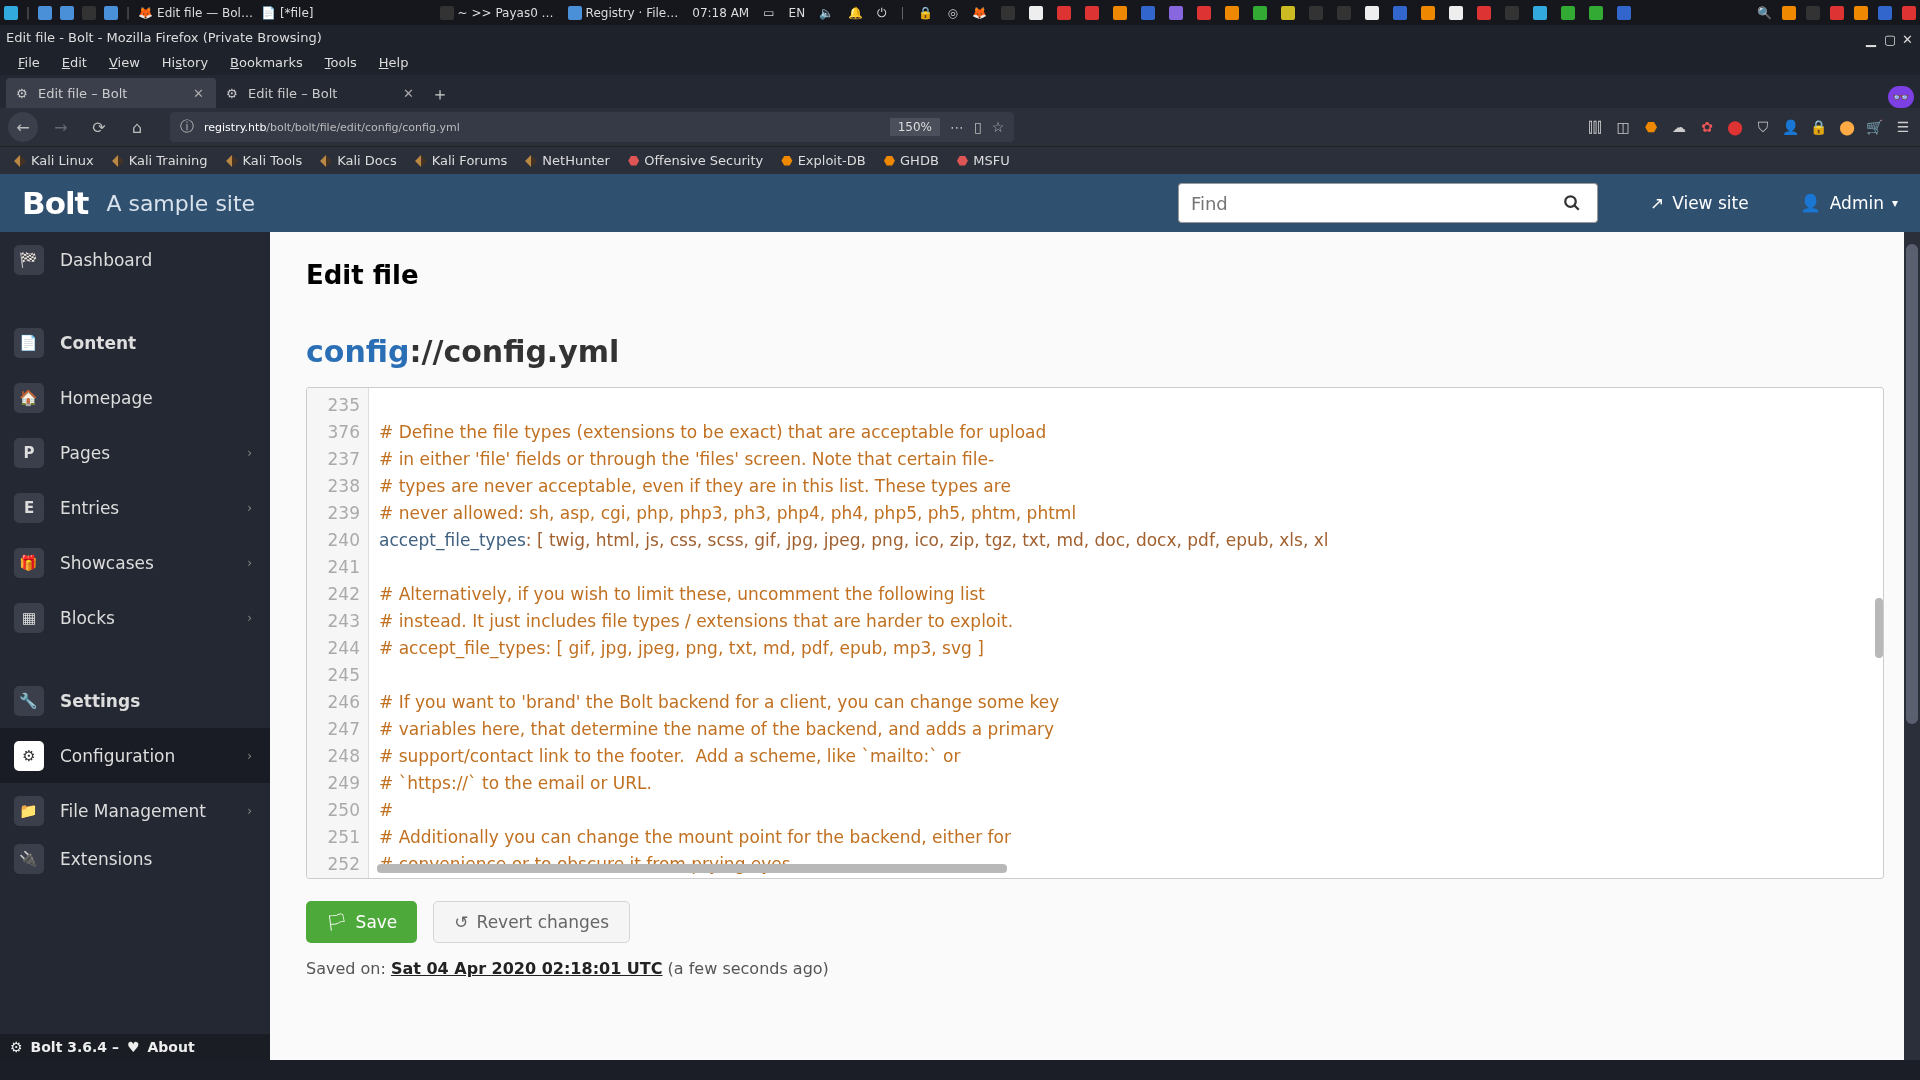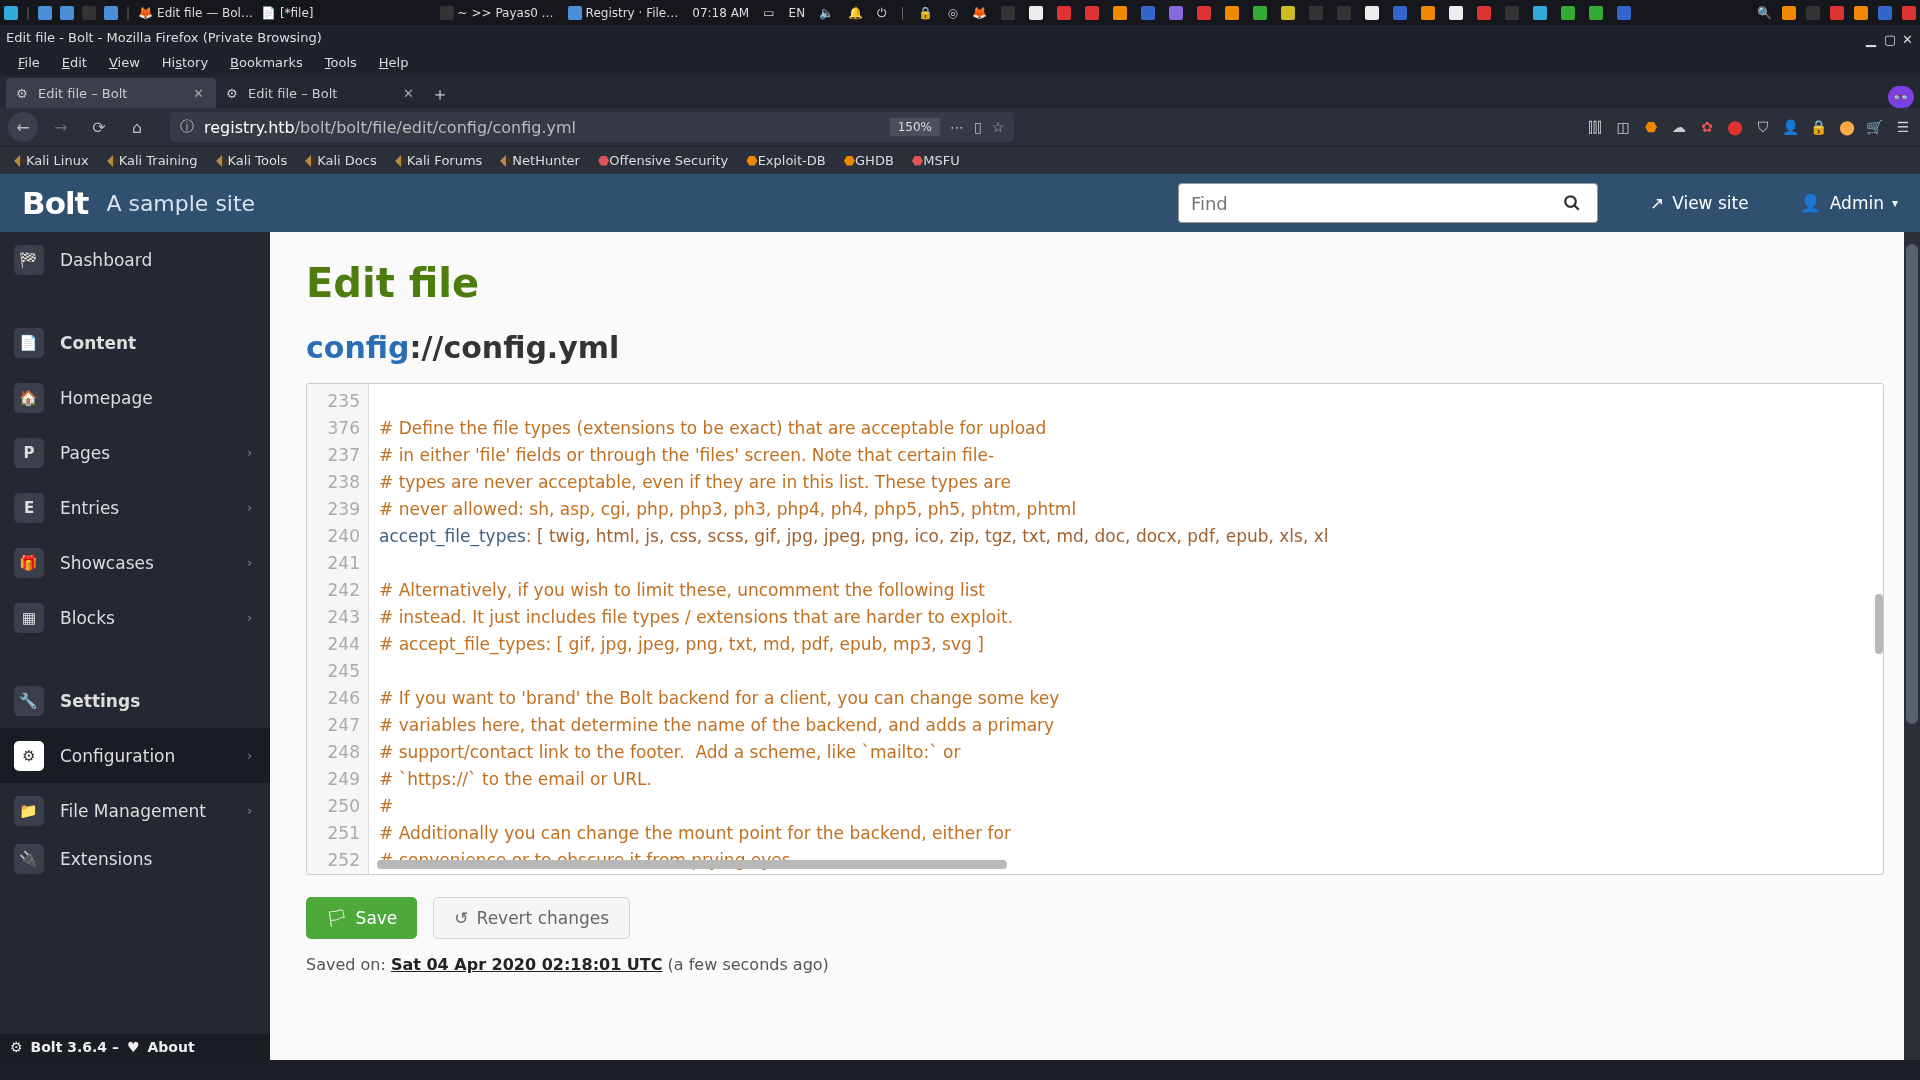--- a/index.html
+++ b/index.html
@@ -37,29 +37,29 @@
 .tab.active { background:#3a3f4b; }
 .tab .tabicon { width:14px; height:14px; display:inline-block; }
 .tab .close { margin-left:auto; color:#aaa; padding:0 2px; }
 .newtab { width:28px; height:28px; display:flex; align-items:center; justify-content:center; color:#ccc; font-size:18px; }
 .incognito { margin-left:auto; width:26px; height:22px; background:#7b3fe4; border-radius:11px; display:flex; align-items:center; justify-content:center; font-size:14px; }
 
 .navbar { height:38px; background:#2a2f3a; display:flex; align-items:center; gap:8px; padding:0 8px; }
 .navbtn { width:30px; height:30px; border-radius:15px; display:flex; align-items:center; justify-content:center; color:#bbb; font-size:16px; }
 .navbtn.back { background:#3a3f4b; }
 .urlbar { flex:0.64; height:30px; background:#353a46; border-radius:4px; display:flex; align-items:center; padding:0 10px; gap:10px; margin:0 100px 0 10px; }
-.urlbar .urltext { color:#bbb; font-size:16px; white-space:nowrap; overflow:hidden; }
+.urlbar .urltext { color:#bbb; font-size:11px; white-space:nowrap; overflow:hidden; }
 .urlbar .urltext .host { color:#fff; }
 .urlbar .zoom { margin-left:auto; background:#4a4f5b; padding:2px 8px; border-radius:1px; font-size:12px; }
 .urlbar .uricon { color:#bbb; }
 .right-icons { display:flex; gap:10px; margin-left:auto; align-items:center; }
 .right-icons .ic { width:18px; height:18px; display:inline-flex; align-items:center; justify-content:center; color:#ccc; font-size:14px; }
 
 .bookmarkbar { height:28px; background:#2a2f3a; display:flex; align-items:center; gap:18px; padding:0 14px; font-size:13px; border-top:1px solid #222; }
-.bookmarkbar .bm { display:flex; align-items:center; color:#ddd; }
+.bookmarkbar .bm { display:flex; align-items:center; gap:5px; color:#ddd; }
 .bookmarkbar .drag { width:12px; height:12px; background:linear-gradient(45deg,#b84 50%,#432 50%); display:inline-block; transform:rotate(45deg) scale(0.7); }
 
 
 .viewport { height:886px; background:#f5f5f5; position:relative; display:flex; flex-direction:column; }
 .bolt-header { height:58px; background:#305070; display:flex; align-items:center; padding:17px 22px; color:#fff; gap:18px; }
 .bolt-header .brand { font-size:31px; font-weight:800; letter-spacing:-1px; }
 .bolt-header .brand-sub { font-size:22px; font-weight:400; color:#d8e2ec; }
 .bolt-header .spacer { flex:1; }
 .searchwrap { display:flex; height:40px; }
 .searchwrap input { width:370px; height:40px; border:1px solid #999; border-right:none; border-radius:4px 0 0 4px; padding:0 12px; font-size:18px; color:#777; }
@@ -75,21 +75,21 @@
 .side-item .sicon { width:30px; height:30px; background:#3a3f4b; border-radius:5px; display:flex; align-items:center; justify-content:center; font-size:15px; color:#ddd; }
 .side-item.active-grp .sicon { background:#fff; color:#333; }
 .side-item.bold { font-weight:700; }
 .side-item .chev { margin-left:auto; color:#888; font-size:12px; }
 .side-spacer { height:28px; }
 .side-item.selected { background:#191c24; }
 .sidebar-footer { position:absolute; bottom:0; left:0; right:0; height:26px; background:#1a1d24; display:flex; align-items:center; gap:8px; padding:0 10px; font-size:14px; font-weight:600; color:#eee; }
 
 
 .main { flex:1; background:#fafafa; padding:28px 36px 10px 36px; overflow:hidden; color:#222; position:relative; }
-.pageh1 { font-size:40px; font-weight:800; color:#4d7c0f; margin-bottom:24px; }
+.pageh1 { font-size:26px; font-weight:800; color:#000000; margin-bottom:44px; }
 .filepath { font-size:30px; font-weight:600; color:#333; margin-bottom:18px; }
 .filepath .cfg { color:#2a6fb5; }
 
 .editor { border:1px solid #ccc; border-radius:3px; height:492px; background:#fff; display:flex; font-family:"DejaVu Sans Mono",Consolas,monospace; font-size:17px; line-height:27px; overflow:hidden; position:relative; }
 .gutter { width:62px; background:#f6f6f6; border-right:1px solid #ddd; text-align:right; color:#aaa; padding:4px 8px 4px 4px; }
 .gutter div { height:27px; }
 .code { flex:1; padding:4px 10px; white-space:pre; overflow:hidden; color:#333; position:relative; }
 .code .cm { color:#c07020; } 
 .code .key { color:#406080; }
 .code .val { color:#a06030; }

